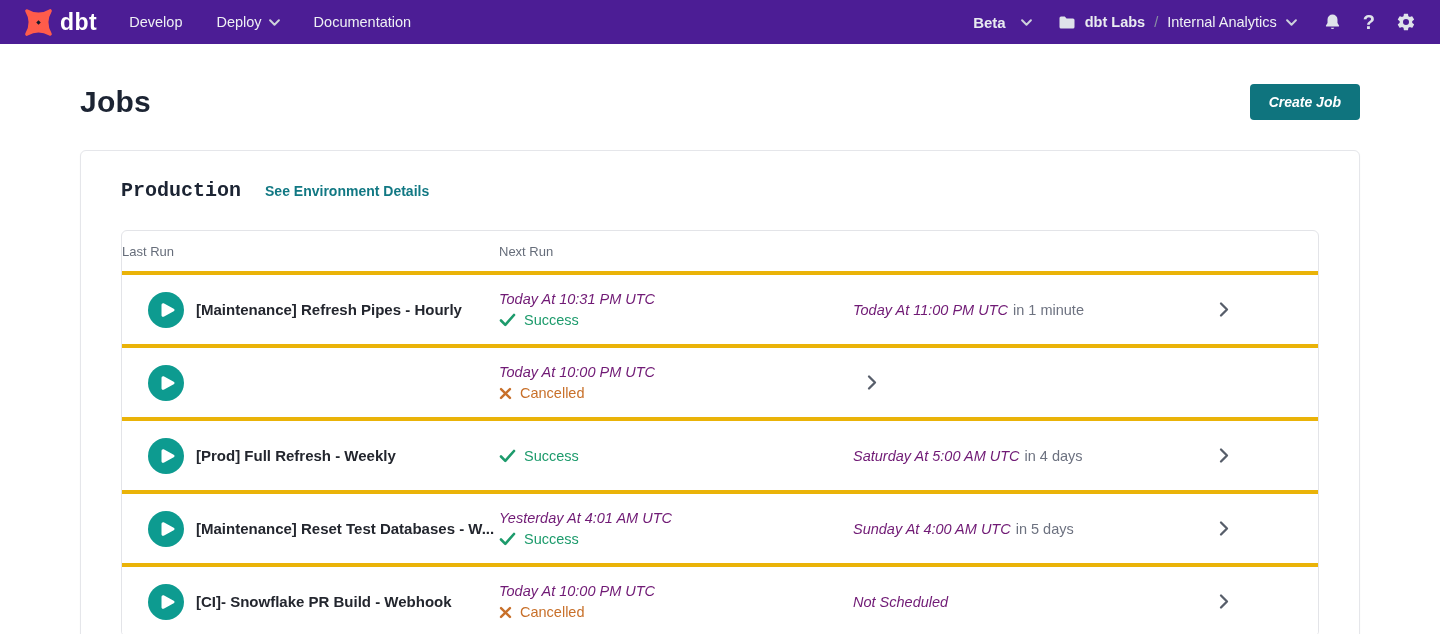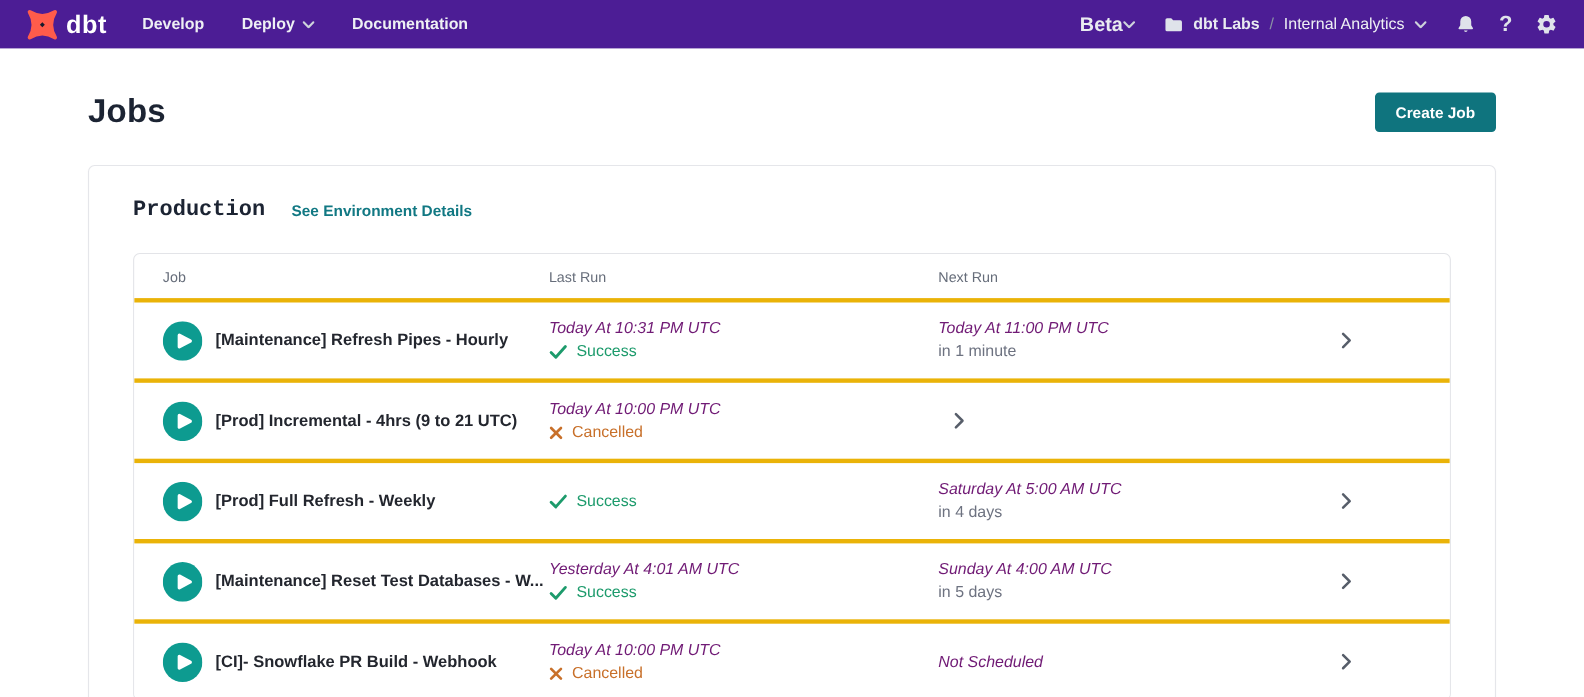--- a/index.html
+++ b/index.html
@@ -5,41 +5,41 @@
   * { margin:0; padding:0; box-sizing:border-box; }
   html,body { width:1440px; height:634px; overflow:hidden; background:#ffffff;
     font-family:"Liberation Sans","DejaVu Sans",sans-serif; }
 
   
   .navbar { height:44px; background:#4c1d95; display:flex; align-items:center;
     padding:0 24px; color:#e9ebf0; }
   .brand { display:flex; align-items:center; gap:7px; cursor:pointer; }
   .brand-text { color:#ffffff; font-weight:700; font-size:23px; letter-spacing:.5px; line-height:1; }
   .nav-links { display:flex; align-items:center; gap:34px; margin-left:32px; }
-  .nav-link { font-size:14.5px; font-weight:700; color:#eef0f4; cursor:pointer;
+  .nav-link { font-size:14.5px; font-weight:400; color:#eef0f4; cursor:pointer;
     display:flex; align-items:center; gap:7px; }
   .spacer { flex:1; }
   .nav-right { display:flex; align-items:center; gap:26px; }
-  .beta { display:flex; align-items:center; gap:0; font-size:18px; font-weight:600; cursor:pointer; }
+  .beta { display:flex; align-items:center; gap:15px; font-size:15px; font-weight:600; cursor:pointer; }
   .crumb { display:flex; align-items:center; gap:9px; font-size:14.5px; cursor:pointer; }
   .crumb .acct { font-weight:700; }
   .crumb .sep { color:#8b93a5; font-weight:400; }
   .crumb .proj { font-weight:400; color:#eef0f4; }
   .nav-icons { display:flex; align-items:center; gap:21px; }
   .nav-icon { display:inline-flex; align-items:center; justify-content:center; cursor:pointer; }
   .qmark { font-size:20px; font-weight:800; color:#dfe3ea; line-height:1; }
   .caret { display:inline-flex; color:#cdd2db; }
 
   
   .page { padding:0 80px; }
   .title-row { display:flex; align-items:center; justify-content:space-between; margin-top:40px; }
   .page-title { font-size:30px; font-weight:700; color:#1c2433; letter-spacing:.2px; }
   .btn-primary { background:#0f747e; color:#fff; border:none; border-radius:4px;
     font-size:14px; font-weight:600; padding:10px 19px; cursor:pointer;
-    font-family:inherit; }
+    font-family:inherit;font-style:italic; }
 
   
   .card { margin-top:30px; border:1px solid #e5e6ea; border-radius:6px; background:#fff;
     box-shadow:0 1px 2px rgba(20,25,40,.04); padding:28px 40px 60px; min-height:500px; }
   .env-row { display:flex; align-items:center; gap:24px; }
   .env-name { font-size:20px; font-weight:700; color:#1c2433;font-family:Liberation Mono, monospace; }
   .env-link { font-size:14px; font-weight:700; color:#117883; cursor:pointer; text-decoration:none; }
 
   
   .jobs-table { margin-top:28px; border:1px solid #e3e4e8; border-radius:6px; overflow:hidden; }
@@ -51,21 +51,21 @@
     align-items:center; border-top:4px solid #eab308; cursor:pointer; background:#fff; }
   .job-cell { display:flex; align-items:center; gap:12px; padding-left:26px; }
   .play { width:36px; height:36px; flex:0 0 36px; display:inline-flex; cursor:pointer; }
   .job-name { font-size:15px; font-weight:700; color:#23262e; }
   .run-cell { display:flex; flex-direction:column; gap:5px; }
   .run-time, .next-time { font-size:14.5px; color:#701a75;font-style:italic; }
   .run-status { display:flex; align-items:center; gap:8px; font-size:14.5px; font-weight:400; }
   .run-status.success { color:#1d9b6c; }
   .run-status.cancelled { color:#c8702a; }
   .sicon { display:inline-flex; }
-  .next-cell { display:flex; flex-direction:column; gap:5px; }
+  .next-cell { display:flex; flex-direction:row; gap:5px; }
   .next-rel { font-size:14.5px; color:#6d7280; }
   .next-rel:empty { display:none; }
   .chev-cell { display:flex; align-items:center; padding-left:14px; }
   .chev { display:inline-flex; cursor:pointer; }
 </style>
 </head>
 <body>
 
 <div class="navbar">
   <div class="brand">
@@ -143,21 +143,20 @@
   </div>
 
   <div class="card">
     <div class="env-row">
       <span class="env-name">Production</span>
       <a class="env-link">See Environment Details</a>
     </div>
 
     <div class="jobs-table">
       <div class="thead">
-        <span class="th th-job">Job</span>
         <span class="th">Last Run</span>
         <span class="th">Next Run</span>
         <span class="th"></span>
       </div>
 
       <div class="trow">
         <div class="job-cell">
           <span class="play">
             <svg width="36" height="36" viewBox="0 0 36 36">
                 <circle cx="18" cy="18" r="18" fill="#0d9b90"></circle>
@@ -192,21 +191,20 @@
       </div>
 
       <div class="trow">
         <div class="job-cell">
           <span class="play">
             <svg width="36" height="36" viewBox="0 0 36 36">
                 <circle cx="18" cy="18" r="18" fill="#0d9b90"></circle>
                 <path d="M15 12.7 L25 18 L15 23.3 Z" fill="#fff" stroke="#fff" stroke-width="3" stroke-linejoin="round"></path>
               </svg>
           </span>
-          <span class="job-name">[Prod] Incremental - 4hrs (9 to 21 UTC)</span>
         </div>
         <div class="run-cell">
           <div class="run-time">Today At 10:00 PM UTC</div>
           <div class="run-status cancelled">
 
             <span class="sicon cross">
                 <svg width="13" height="13" viewBox="0 0 14 14">
                   <path d="M2.2 2.2 L11.8 11.8 M11.8 2.2 L2.2 11.8" stroke="currentColor" stroke-width="2.6" stroke-linecap="round"></path>
                 </svg>
               </span>

